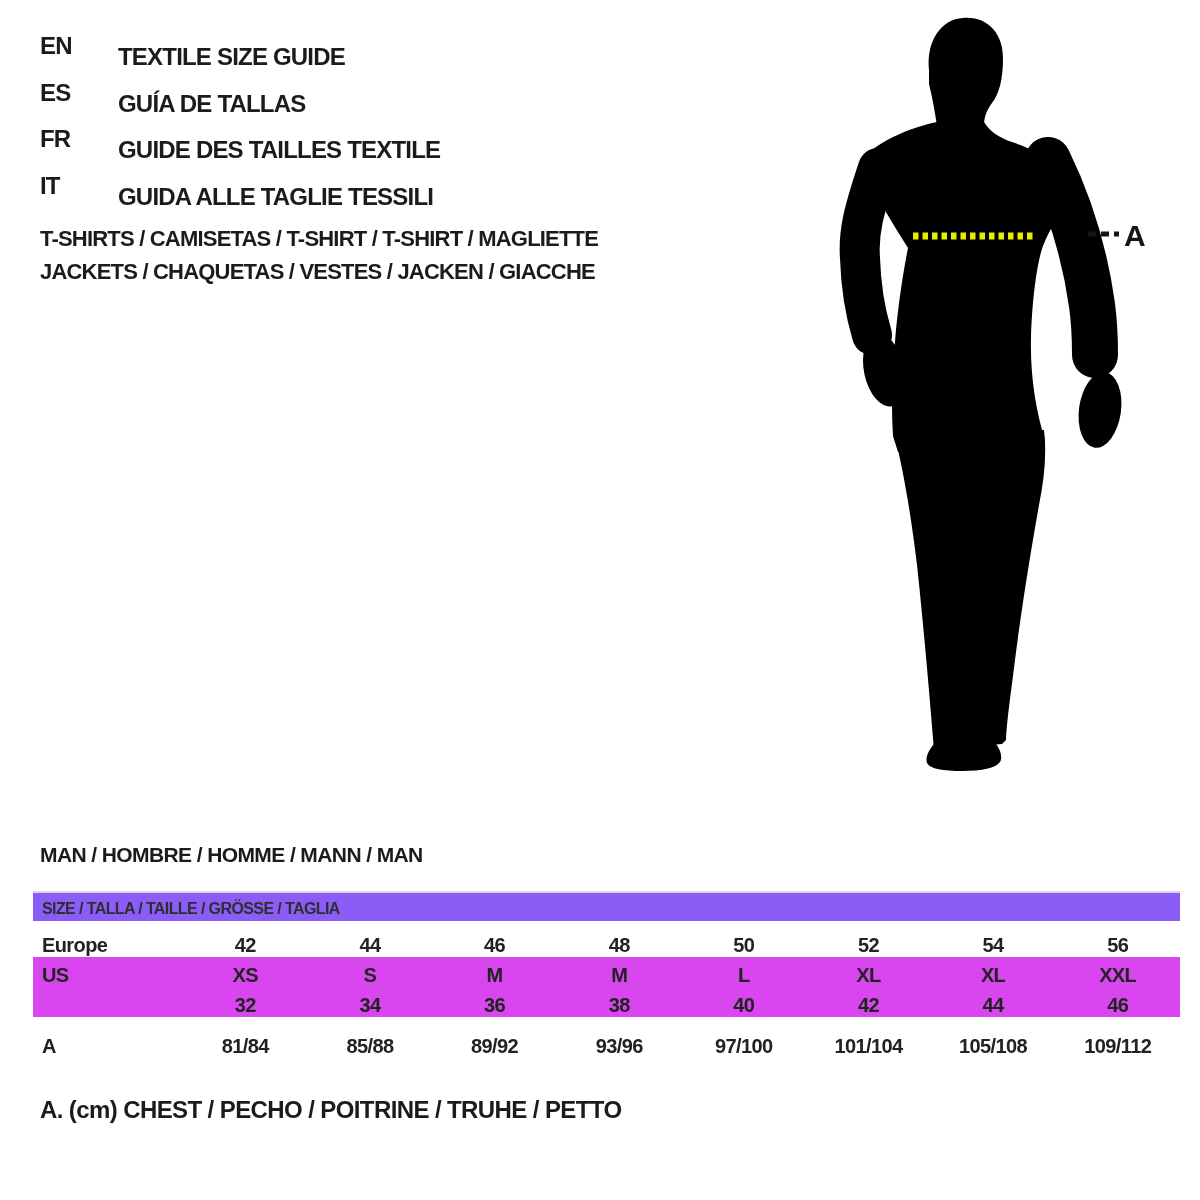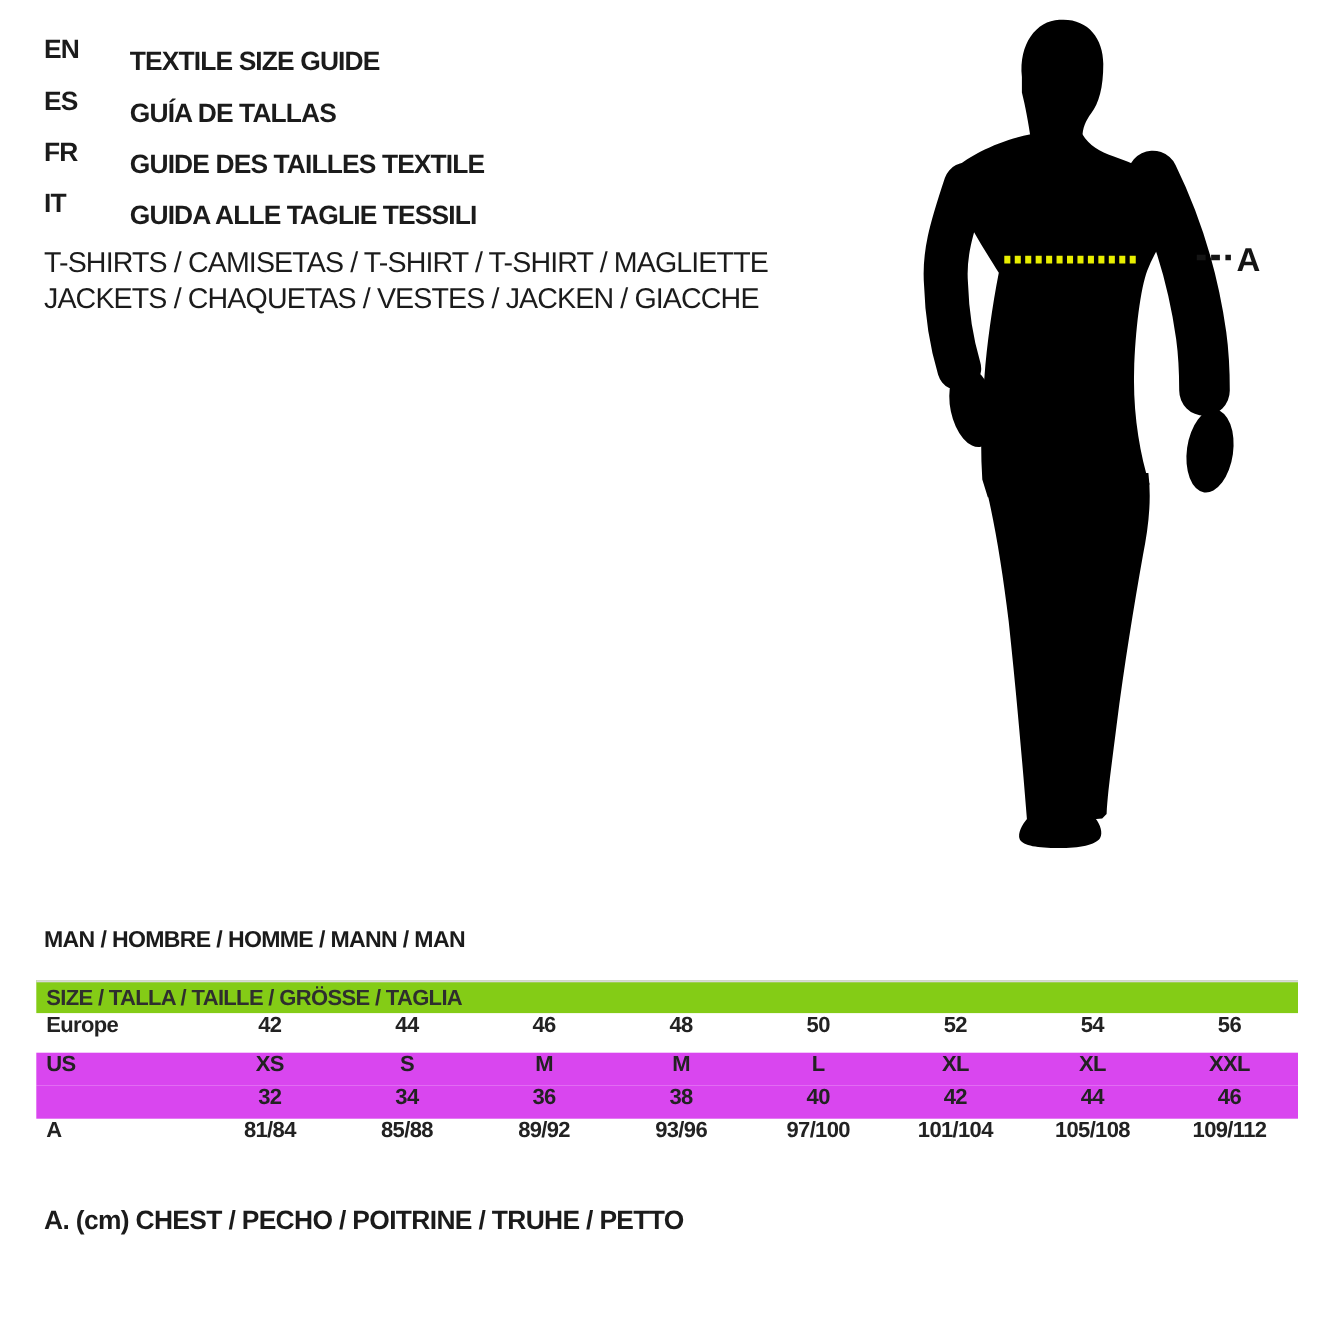--- a/index.html
+++ b/index.html
@@ -6,30 +6,30 @@
   .canvas{
     position:relative;width:1200px;height:1200px;background:#ffffff;overflow:hidden;
     font-family:"Liberation Sans","DejaVu Sans",sans-serif;color:#1b1b1b;
   }
   
   .lang-block{position:absolute;left:40px;top:28px;}
   .lang-row{display:flex;line-height:35.5px;font-size:24px;font-weight:bold;letter-spacing:-0.8px;}
   .lang-code{width:78px;flex:0 0 78px;}
   .lang-label{white-space:nowrap;margin-top:11px;}
   
-  .products{position:absolute;left:40px;top:222px;font-size:26px;font-weight:normal;letter-spacing:-0.8px;line-height:33px;}
+  .products{position:absolute;left:40px;top:222px;font-size:22px;font-weight:bold;letter-spacing:-0.8px;line-height:33px;}
   
   .figure-svg{position:absolute;left:0;top:0;width:1200px;height:1200px;}
   
   .section-title{position:absolute;left:40px;top:843px;font-size:21px;font-weight:bold;letter-spacing:-0.6px;}
   
   .size-table{position:absolute;left:33px;top:891px;width:1147px;}
-  .st-header{height:30px;line-height:31px;background:#84cc16;border-top:2px solid #d9d9d9;
-    padding-left:9px;font-size:20px;font-weight:bold;letter-spacing:-0.6px;color:#2e2e2e;box-sizing:border-box;}
-  .st-row{display:flex;align-items:flex-start;font-size:20px;font-weight:bold;letter-spacing:-0.6px;color:#222222;}
+  .st-header{height:30px;line-height:31px;background:#8b5cf6;border-top:2px solid #d9d9d9;
+    padding-left:9px;font-size:16px;font-weight:bold;letter-spacing:-0.6px;color:#2e2e2e;box-sizing:border-box;}
+  .st-row{display:flex;align-items:flex-end;font-size:20px;font-weight:bold;letter-spacing:-0.6px;color:#222222;}
   .st-row.shaded{background:#d946ef;}
   .st-label{flex:0 0 150px;padding-left:9px;box-sizing:border-box;text-align:left;}
   .st-cell{flex:1 1 0;text-align:center;}
   .h36{height:36px;} .h30{height:30px;} .h41{height:41px;}
   
   .footnote{position:absolute;left:40px;top:1096px;font-size:24px;font-weight:bold;letter-spacing:-0.6px;}
 </style>
 </head>
 <body>
 

